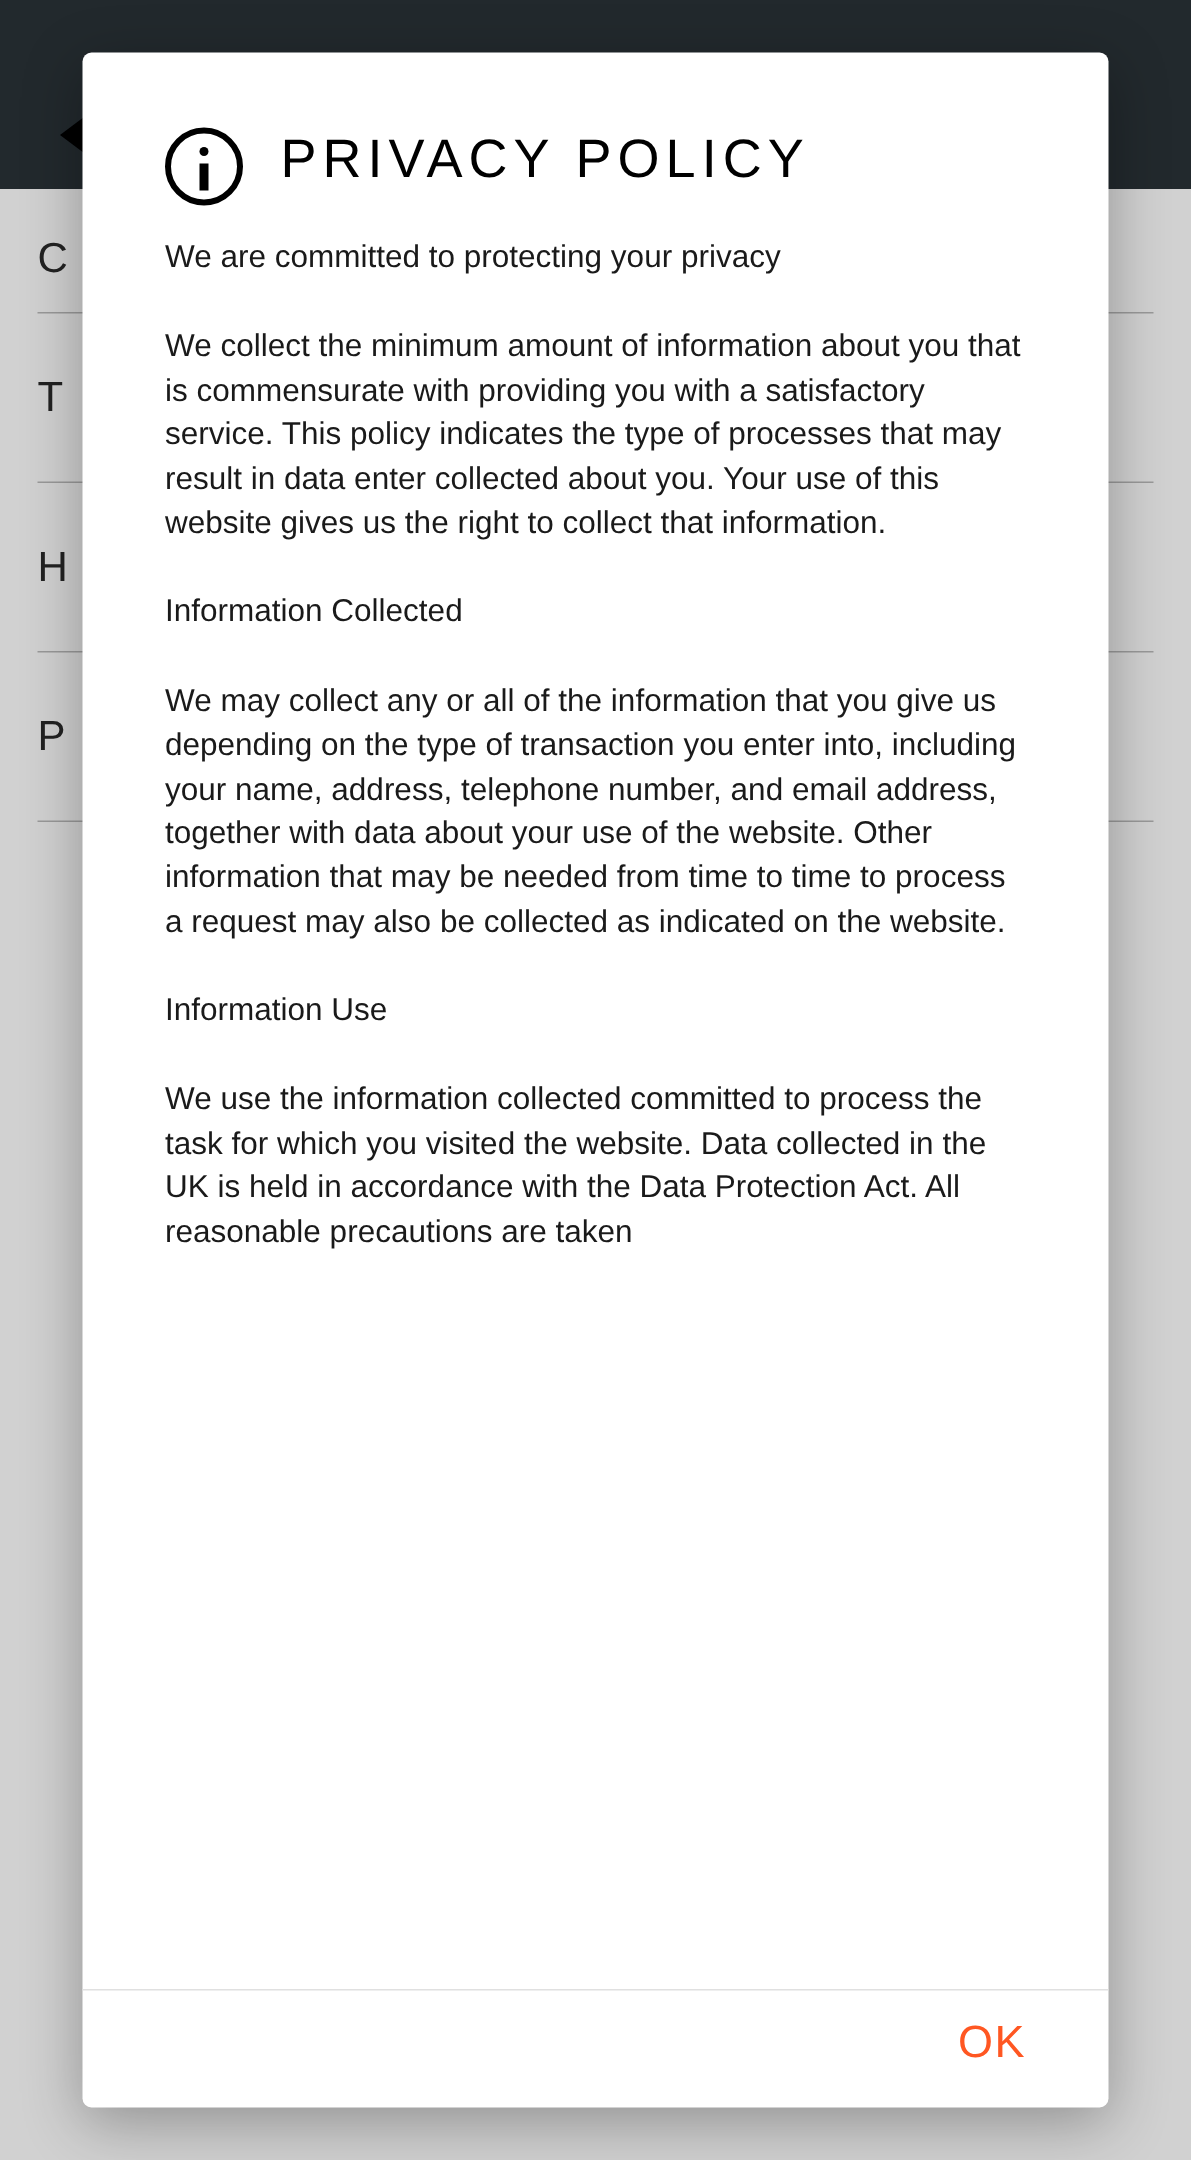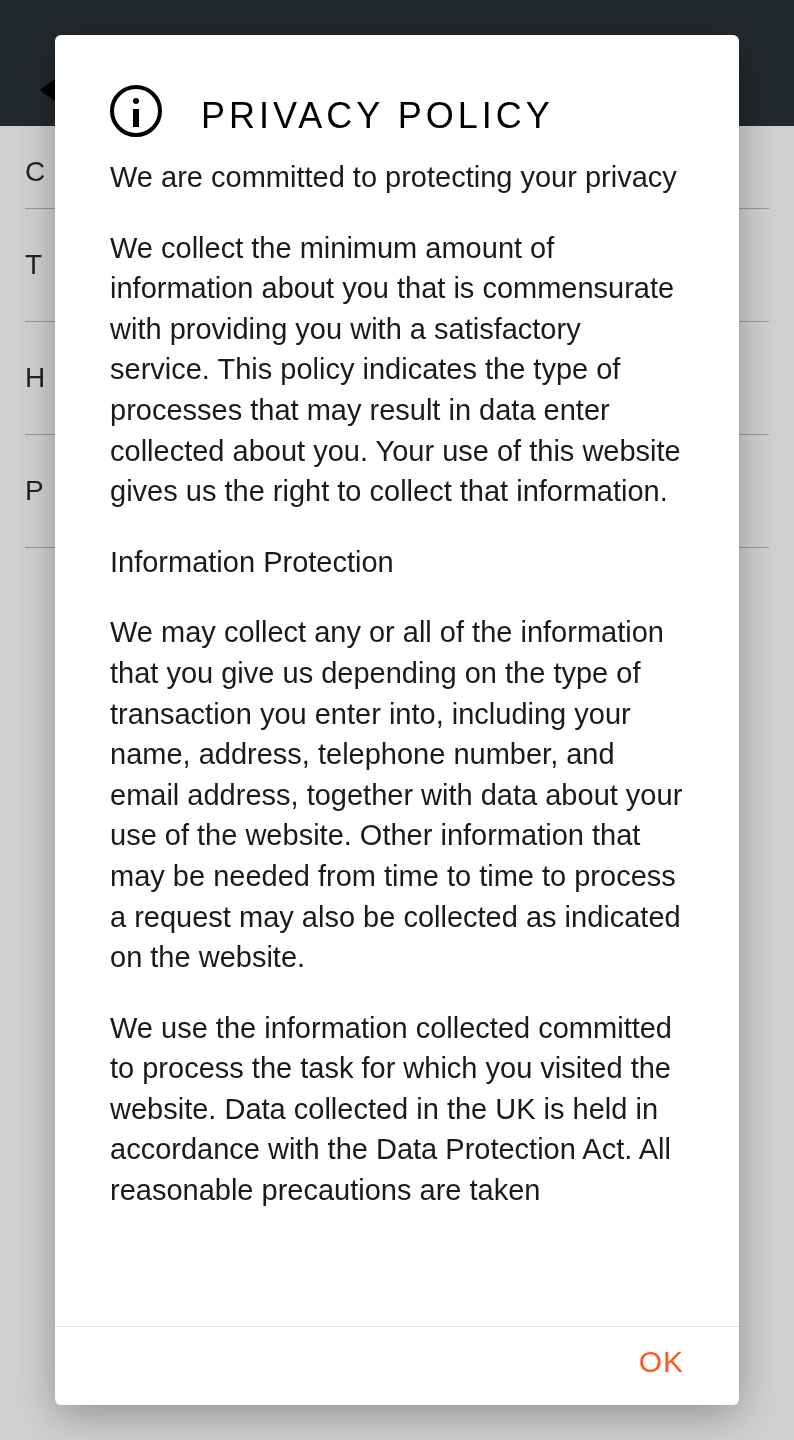--- a/index.html
+++ b/index.html
@@ -70,23 +70,23 @@
       bottom: 35px;
       background: #ffffff;
       border-radius: 6px;
       box-shadow: 0 10px 40px rgba(0,0,0,0.3);
       z-index: 10;
       display: flex;
       flex-direction: column;
     }
     .dialog-header {
       display: flex;
-      align-items: flex-end;
+      align-items: flex-start;
       padding: 50px 55px 20px 55px;
-      gap: 39px;
+      gap: 25px;
     }
     .info-icon {
       width: 52px;
       height: 52px;
       border: 4px solid #000;
       border-radius: 50%;
       display: flex;
       align-items: center;
       justify-content: center;
       flex-shrink: 0;
@@ -117,21 +117,21 @@
       font-size: 36px;
       font-weight: 400;
       letter-spacing: 4px;
       color: #000;
     }
     .dialog-body {
       flex: 1;
       overflow: hidden;
       padding: 0 55px;
       color: #1a1a1a;
-      font-size: 29px;
+      font-size: 21px;
       line-height: 1.4;
       font-weight: 300;
     }
     .subtitle {
       font-weight: 500;
       margin-bottom: 30px;
       color: #1a1a1a;
     }
     .section-heading {
       font-weight: 500;
@@ -177,20 +177,21 @@
 <div class="overlay"></div>
 
 <div class="dialog">
   <div class="dialog-header">
     <div class="info-icon"></div>
     <div class="dialog-title">PRIVACY POLICY</div>
   </div>
   <div class="dialog-body">
     <div class="subtitle">We are committed to protecting your privacy</div>
     <div class="paragraph"> We collect the minimum amount of information about you that is commensurate with providing you with a satisfactory service. This policy indicates the type of processes that may result in data enter collected about you. Your use of this website gives us the right to collect that information.</div>
-    <div class="section-heading">Information Protection</div>
+    <div class="section-heading">Information Collected</div>
     <div class="paragraph"> We may collect any or all of the information that you give us depending on the type of transaction you enter into, including your name, address, telephone number, and email address, together with data about your use of the website. Other information that may be needed from time to time to process a request may also be collected as indicated on the website.</div>
+    <div class="section-heading">Information Use</div>
     <div class="paragraph"> We use the information collected committed to process the task for which you visited the website. Data collected in the UK is held in accordance with the Data Protection Act. All reasonable precautions are taken</div>
   </div>
   <div class="dialog-footer">
     <button class="ok-button">OK</button>
   </div>
 </div>
 
 </body></html>

